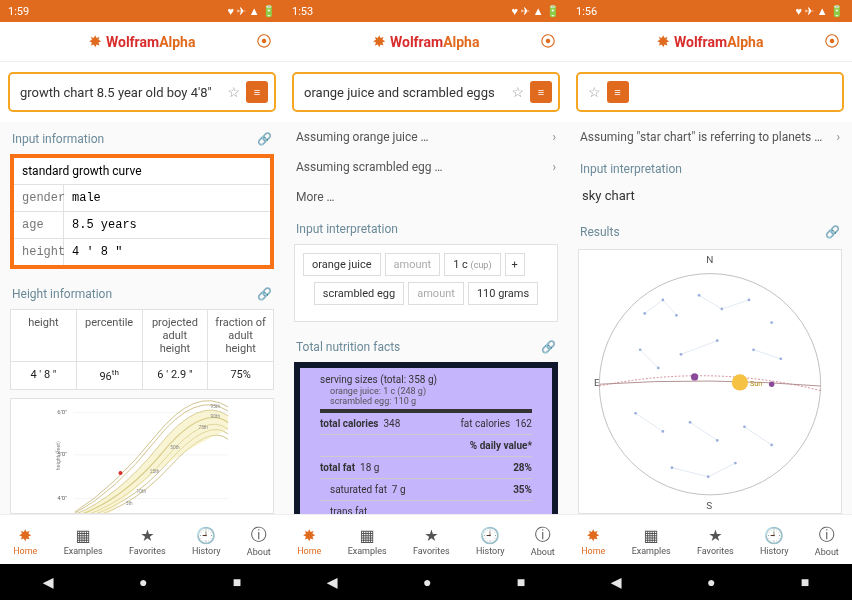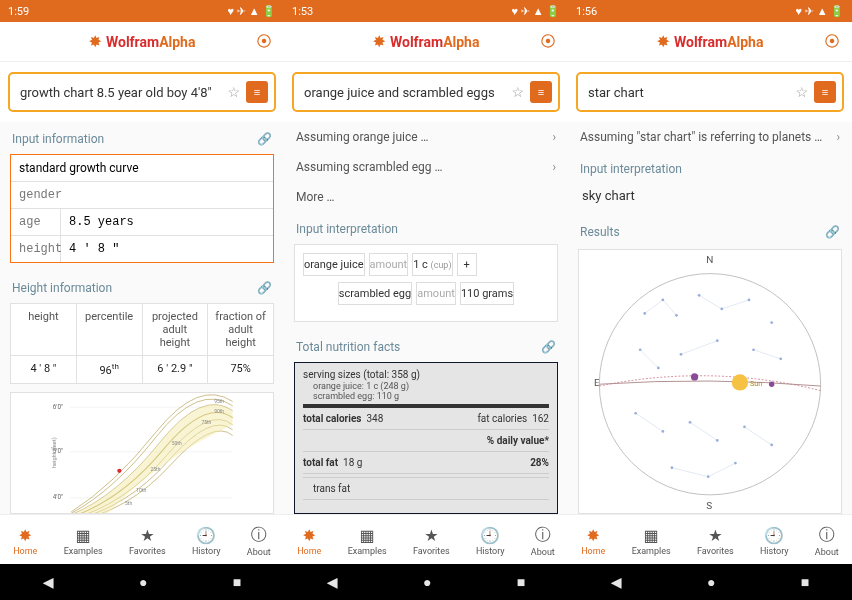--- a/index.html
+++ b/index.html
@@ -22,21 +22,21 @@
 .search-wrap { padding: 10px 8px; background: #fff; }
 .search-box { border: 2px solid #f5a623; border-radius: 5px; height: 40px; display: flex; align-items: center; padding: 0 6px 0 10px; gap: 6px; }
 .search-box input { flex: 1; border: none; outline: none; font-size: 13px; color: #333; }
 .search-box .star { color: #999; font-size: 14px; }
 .search-box .go { background: #e06b1f; width: 22px; height: 22px; border-radius: 3px; display: flex; align-items: center; justify-content: center; color: #fff; font-size: 11px; }
 
 .content { flex: 1; overflow: hidden; display: flex; flex-direction: column; background: #fafafa; }
 .section-head { font-size: 12px; color: #6b8a99; padding: 10px 12px 8px; display: flex; align-items: center; justify-content: space-between; }
 .link-ico { color: #6b8a99; font-size: 12px; }
 
-.data-table { margin: 0 10px 8px; border: 1px solid #f97316; background: #fff; font-size: 12px; }
+.data-table { margin: 0 10px 8px; border: 4px solid #f97316; background: #fff; font-size: 12px; }
 .data-table .row { display: flex; }
 .data-table .row:not(:last-child) { border-bottom: 1px solid #e1e1e1; }
 .data-table .cell { padding: 6px 8px; border-right: 1px solid #e1e1e1; font-family: Liberation Mono, monospace; }
 .data-table .cell:last-child { border-right: none; }
 .data-table .fullrow { padding: 6px 8px; }
 .data-table .k { color: #777; width: 50px; }
 .data-table .v { flex: 1; }
 
 .height-table { margin: 0 10px 6px; background: #fff; border: 1px solid #e1e1e1; font-size: 11px; }
 .height-table .hdr, .height-table .body { display: flex; }
@@ -47,25 +47,25 @@
 .sup { font-size: 8px; vertical-align: super; }
 
 .chart-wrap { margin: 2px 10px 0; height: 170px; background: #fff; border: 1px solid #e1e1e1; position: relative; overflow: hidden; }
 
 .assume { font-size: 12px; color: #555; padding: 8px 12px; display: flex; justify-content: space-between; align-items: flex-start; }
 .assume .chev { color: #888; }
 
 .interp-box { margin: 0 10px 8px; background: #fff; border: 1px solid #e1e1e1; padding: 8px; }
 .interp-row { display: flex; gap: 4px; margin-bottom: 6px; font-size: 11px; align-items: center; }
 .interp-row:last-child { margin-bottom: 8px; justify-content: center; }
-.chip { border: 1px solid #ddd; padding: 4px 0; background: #fff; color: #333; }
+.chip { border: 1px solid #ddd; padding: 4px 8px; background: #fff; color: #333; }
 .chip.muted { color: #aaa; }
 .chip.plus { padding: 4px 6px; }
 
-.nutri { margin: 0 10px 0; background: #e5e5e5; border: 1px solid #0f172a; padding: 6px 8px; font-size: 10px; color: #333; }
+.nutri { margin: 0 10px 0; background: #c4b5fd; border: 6px solid #0f172a; padding: 6px 20px; font-size: 10px; color: #333; }
 .nutri .serv { font-size: 10px; margin-bottom: 1px; }
 .nutri .sub { padding-left: 10px; color: #555; font-size: 9px; }
 .nutri hr { border: none; border-top: 1px solid #ccc; margin: 3px 0; }
 .nutri hr.thick { border-top: 4px solid #333; }
 .nutri .line { display: flex; justify-content: space-between; padding: 2px 0; }
 .nutri .line.indent { padding-left: 10px; }
 .nutri .b { font-weight: 700; }
 
 .sky { margin: 2px 10px 0; height: 290px; background: #fff; border: 1px solid #e1e1e1; position: relative; overflow: hidden; }
 
@@ -105,20 +105,21 @@
     <div class="section-head">
       <span>Input information</span>
       <span class="link-ico">🔗</span>
     </div>
     <div class="data-table">
       <div class="row">
           <div class="fullrow">standard growth curve</div>
         </div>
       <div class="row">
           <div class="cell k">gender</div>
+          <div class="cell v">male</div>
         </div>
       <div class="row">
           <div class="cell k">age</div>
           <div class="cell v">8.5 years</div>
         </div>
       <div class="row">
           <div class="cell k">height</div>
           <div class="cell v">4 ' 8 "</div>
         </div>
     </div>
@@ -262,20 +263,24 @@
           <span></span>
           <span class="b">% daily value*</span>
         </div>
       <hr>
       <div id="nutri-rows">
           <div class="line">
             <span><span class="b">total fat</span>&nbsp;&nbsp;18 g</span>
             <span class="b">28%</span>
           </div>
           <hr>
+          <div class="line indent">
+            <span><span>saturated fat</span>&nbsp;&nbsp;7 g</span>
+            <span class="b">35%</span>
+          </div>
           <hr>
           <div class="line indent">
             <span><span>trans fat</span>&nbsp;&nbsp;</span>
             <span class="b"></span>
           </div>
           <hr>
           <div class="line"></div>
         </div>
     </div>
   </div>
@@ -315,21 +320,20 @@
   </div>
   <div class="header">
     <div class="logo">
       <span class="burst">✸</span>
       <span class="logo-text"><span class="w">Wolfram</span><span class="a">Alpha</span></span>
     </div>
     <span class="share">⦿</span>
   </div>
   <div class="search-wrap">
     <div class="search-box">
-      <input value="star chart" style="">
       <span class="star">☆</span>
       <span class="go">≡</span>
     </div>
   </div>
   <div class="content">
     <div class="assume">
         <span>Assuming "star chart" is  referring to planets …</span>
         <span class="chev">›</span>
       </div>
     <div class="section-head">

